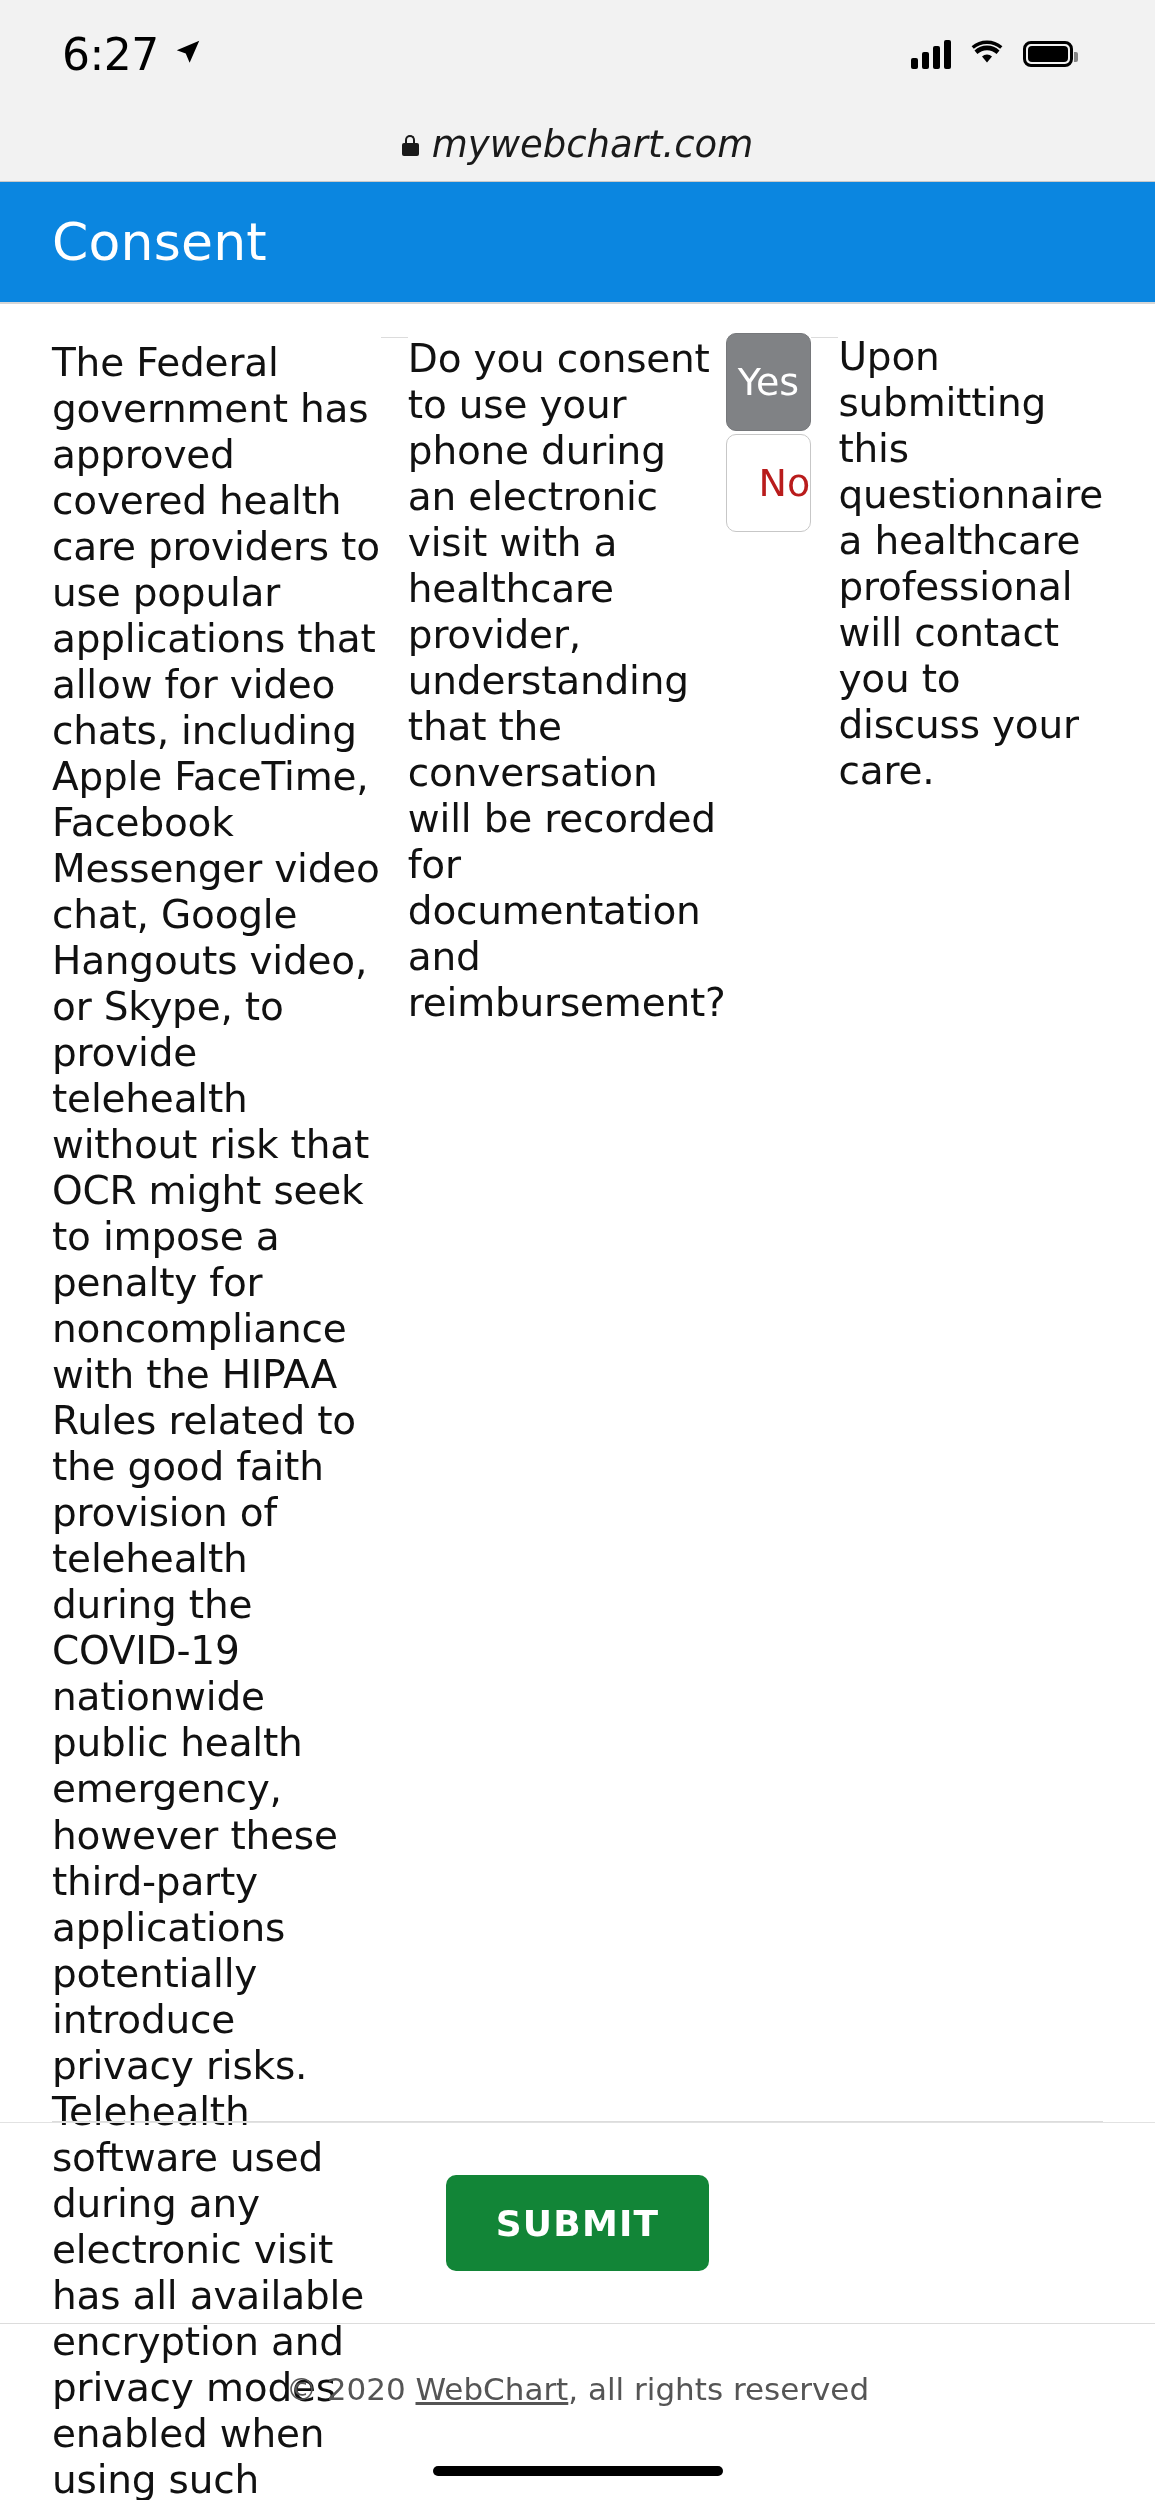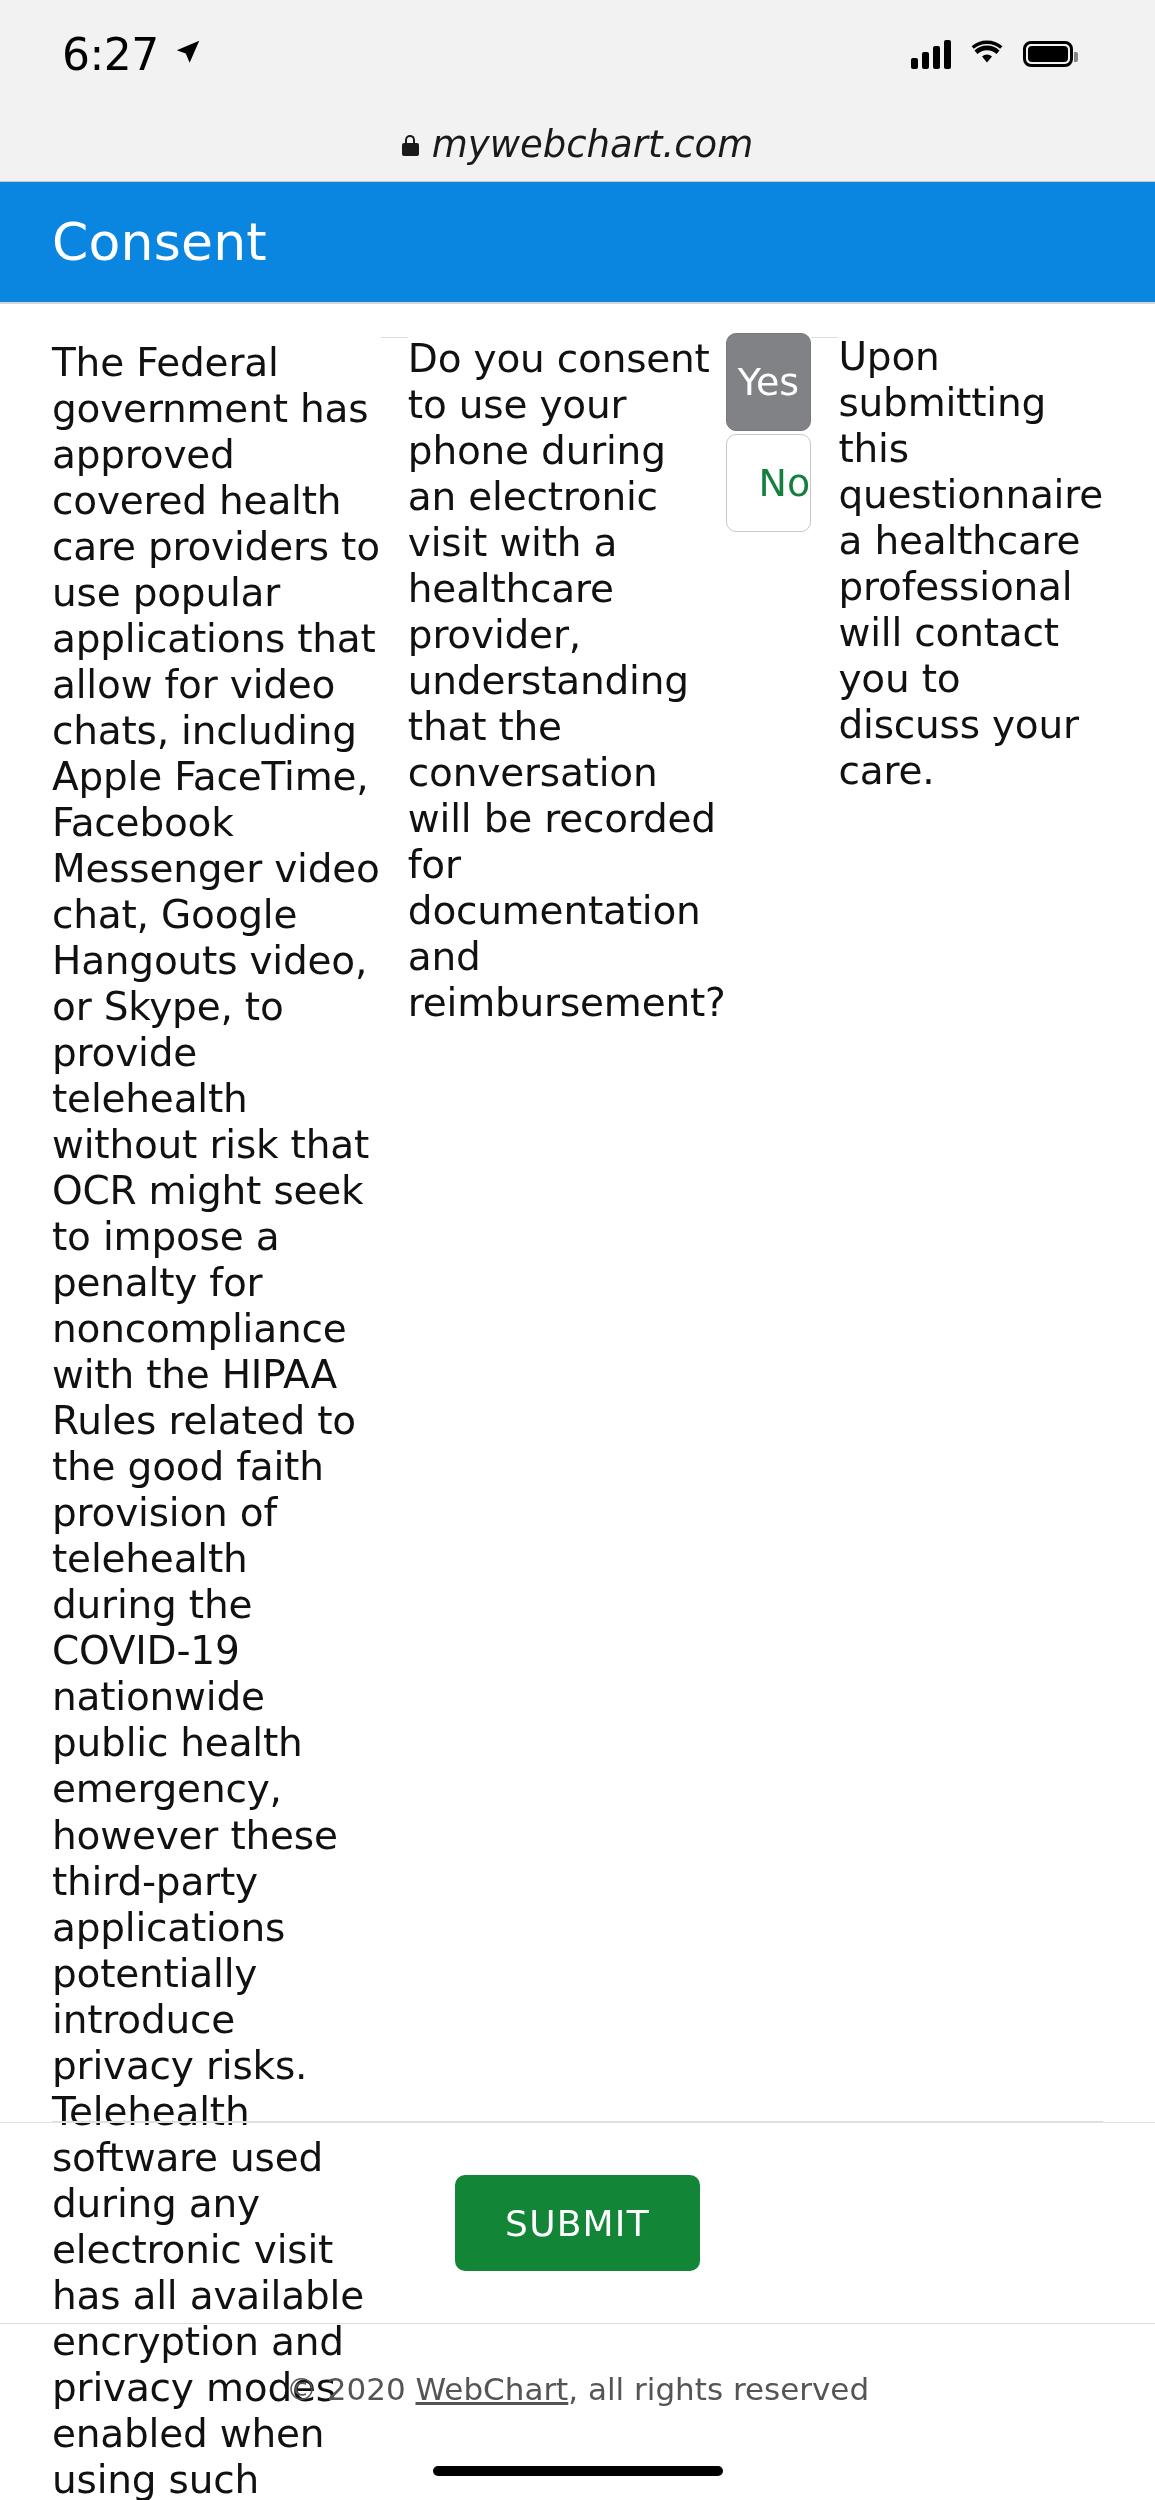--- a/index.html
+++ b/index.html
@@ -206,21 +206,21 @@
     box-sizing: border-box;
   }
   .option.selected {
     background: #808285;
     border: 1px solid #76787b;
     color: #ffffff;
   }
   .option.unselected {
     background: #ffffff;
     border: 1px solid #c7c7c7;
-    color: #15803d;
+    color: #b91c1c;
     padding-left: 32px;
   }
 
   .note {
     font-size: 39px;
     line-height: 1.18;
     color: #111111;
     margin: 0;
     padding-top: 30px;
     letter-spacing: -0.2px;
@@ -238,21 +238,21 @@
     height: 200px;
     display: flex;
     align-items: center;
     justify-content: center;
     border-top: 1px solid #e2e2e2;
   }
   .submit-btn {
     background: #128537;
     color: #ffffff;
     font-size: 36px;
-    font-weight: normal;
+    font-weight: bold;
     letter-spacing: 1.2px;
     border: none;
     border-radius: 10px;
     padding: 0 50px;
     height: 96px;
     min-width: 186px;
     cursor: pointer;
     font-family: "DejaVu Sans", sans-serif;
   }
   .copyright-area {

